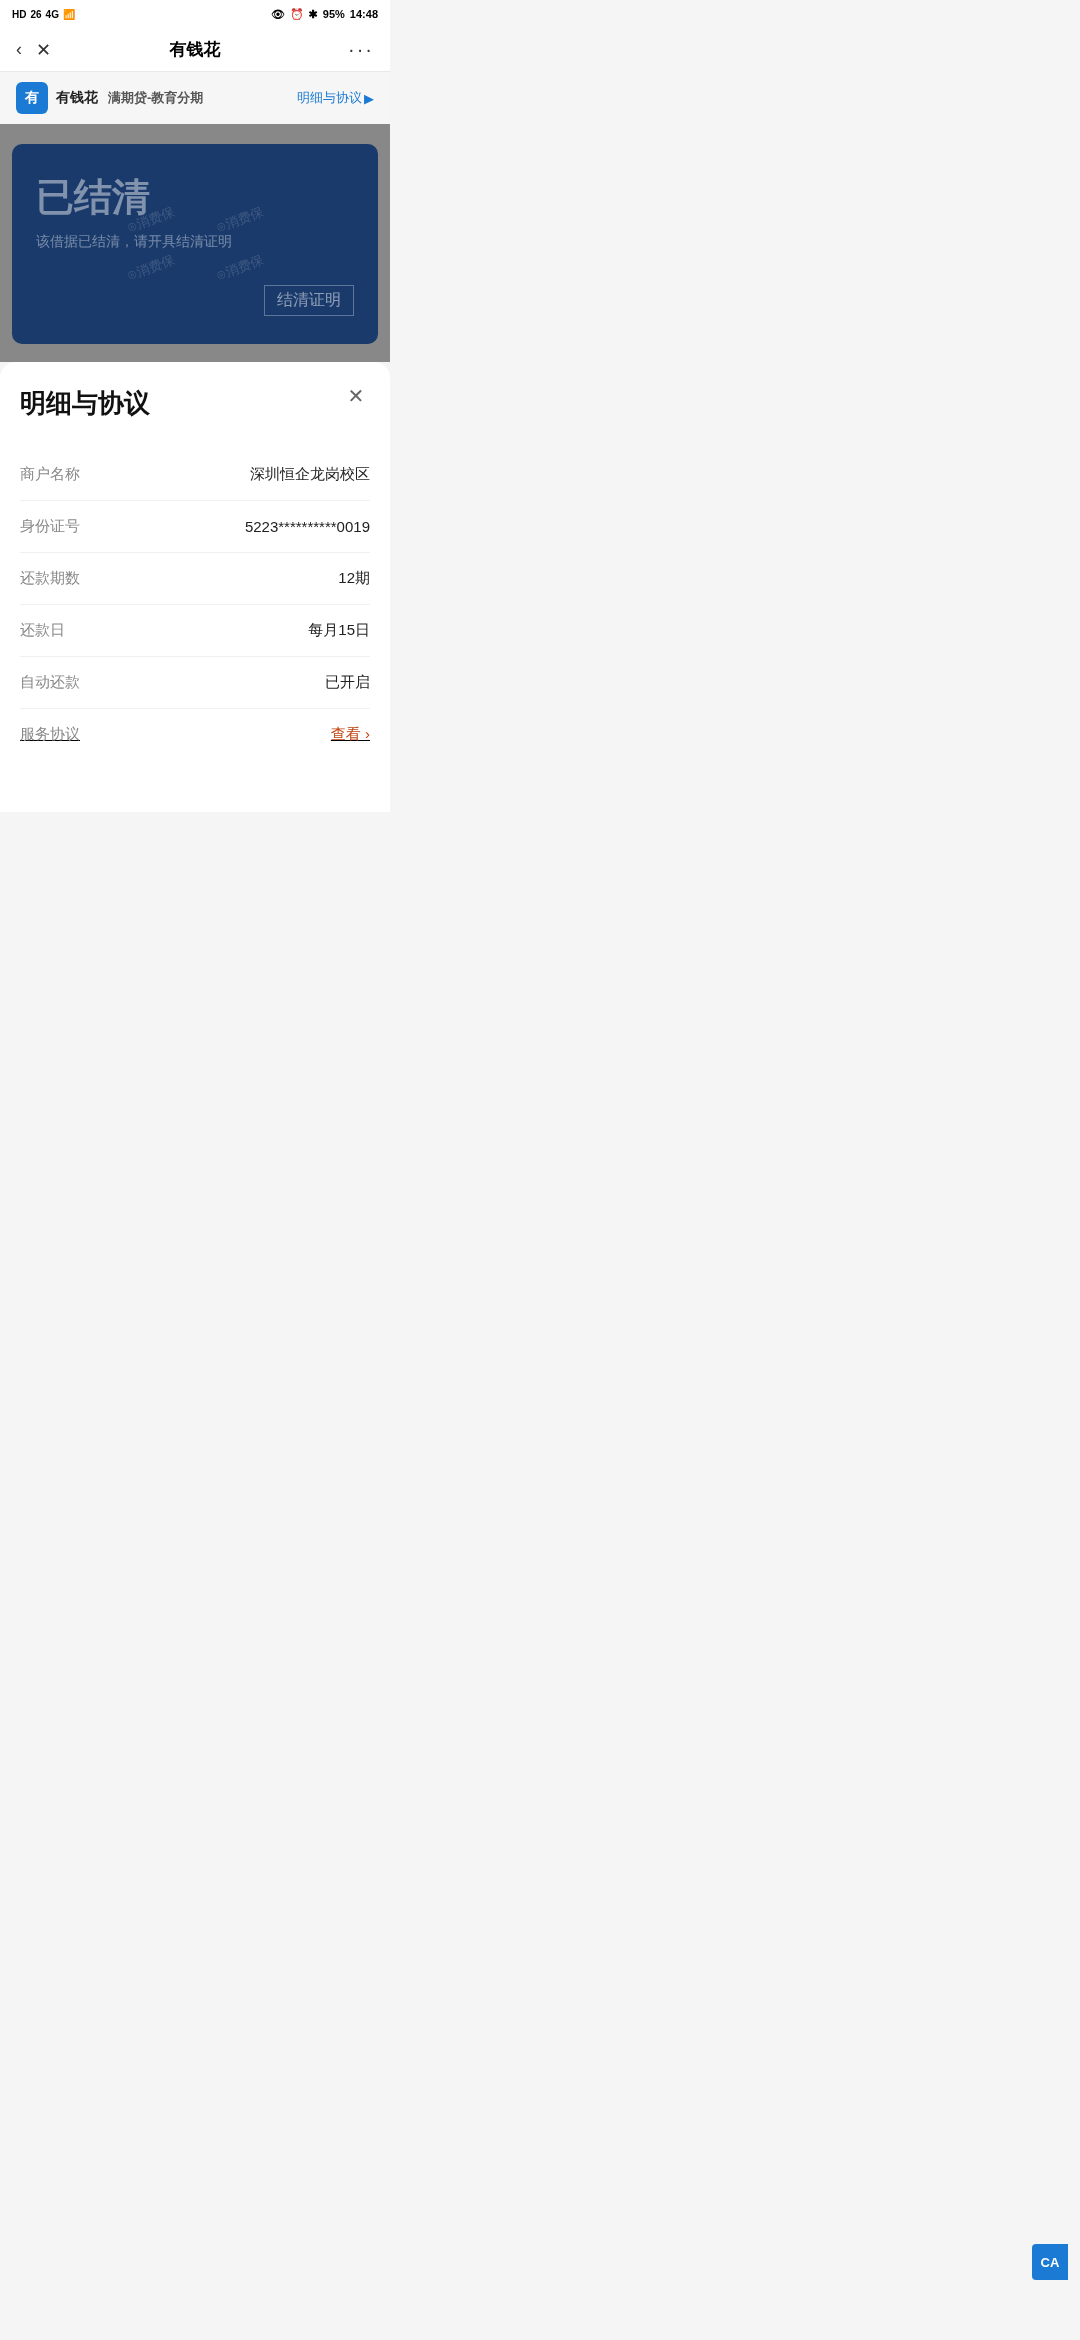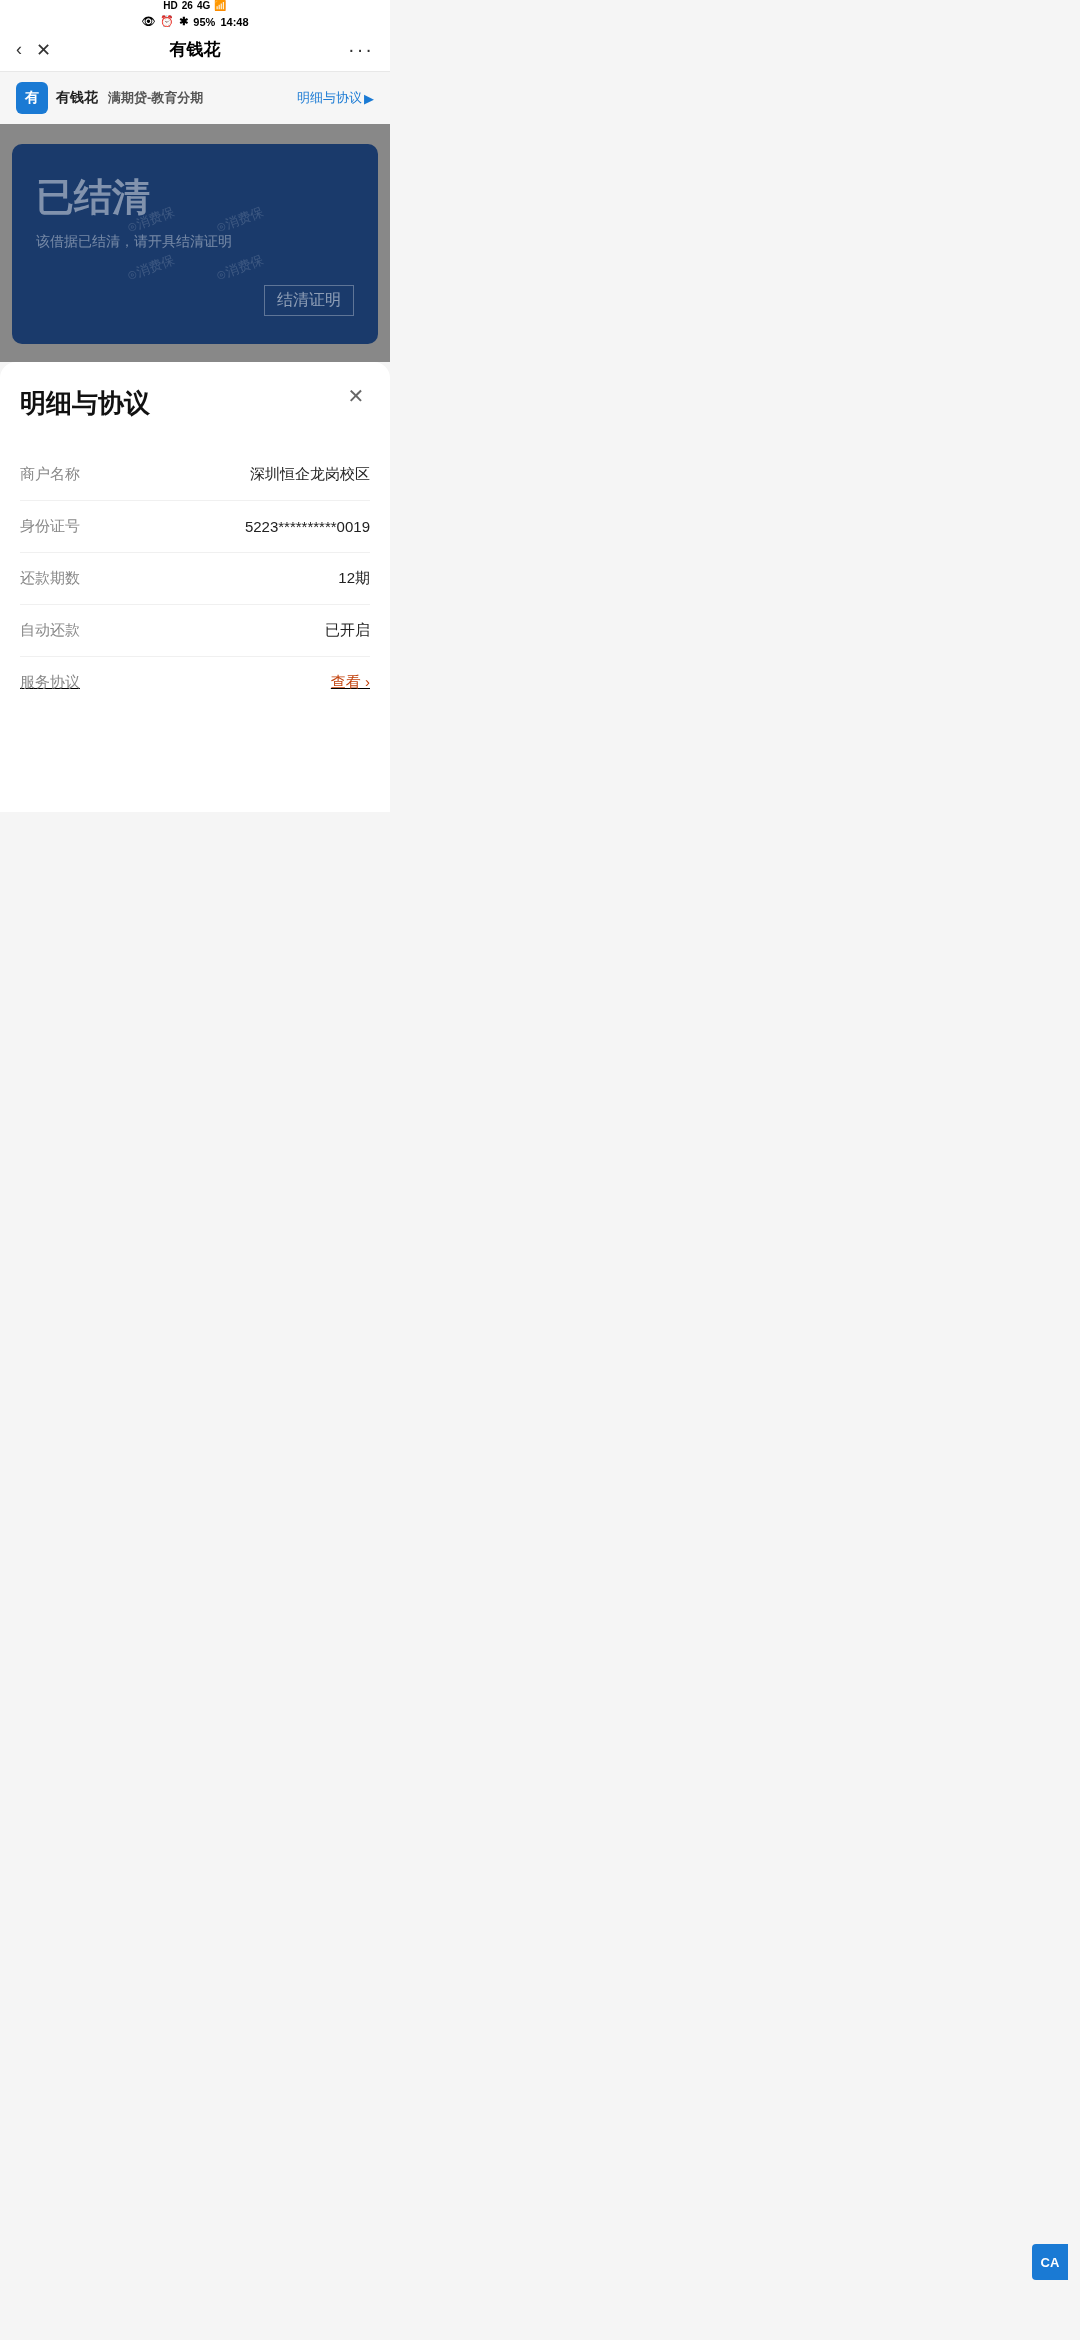--- a/index.html
+++ b/index.html
@@ -17,21 +17,20 @@
     
     .status-bar {
       background: #fff;
       height: 28px;
       display: flex;
       align-items: center;
       justify-content: space-between;
       padding: 0 12px;
       font-size: 11px;
       font-weight: 600;
-      flex-direction: column;
     }
     .status-left {
       display: flex;
       align-items: center;
       gap: 4px;
       font-size: 10px;
       font-weight: 700;
     }
     .status-right {
       display: flex;
@@ -330,20 +329,24 @@
       </div>
       <div class="detail-row">
         <span class="detail-label">身份证号</span>
         <span class="detail-value">5223**********0019</span>
       </div>
       <div class="detail-row">
         <span class="detail-label">还款期数</span>
         <span class="detail-value">12期</span>
       </div>
       <div class="detail-row">
+        <span class="detail-label">还款日</span>
+        <span class="detail-value">每月15日</span>
+      </div>
+      <div class="detail-row">
         <span class="detail-label">自动还款</span>
         <span class="detail-value">已开启</span>
       </div>
       <div class="detail-row">
         <span class="detail-label">服务协议</span>
         <span class="detail-value link">查看 ›</span>
       </div>
     </div>
 </div>
 

